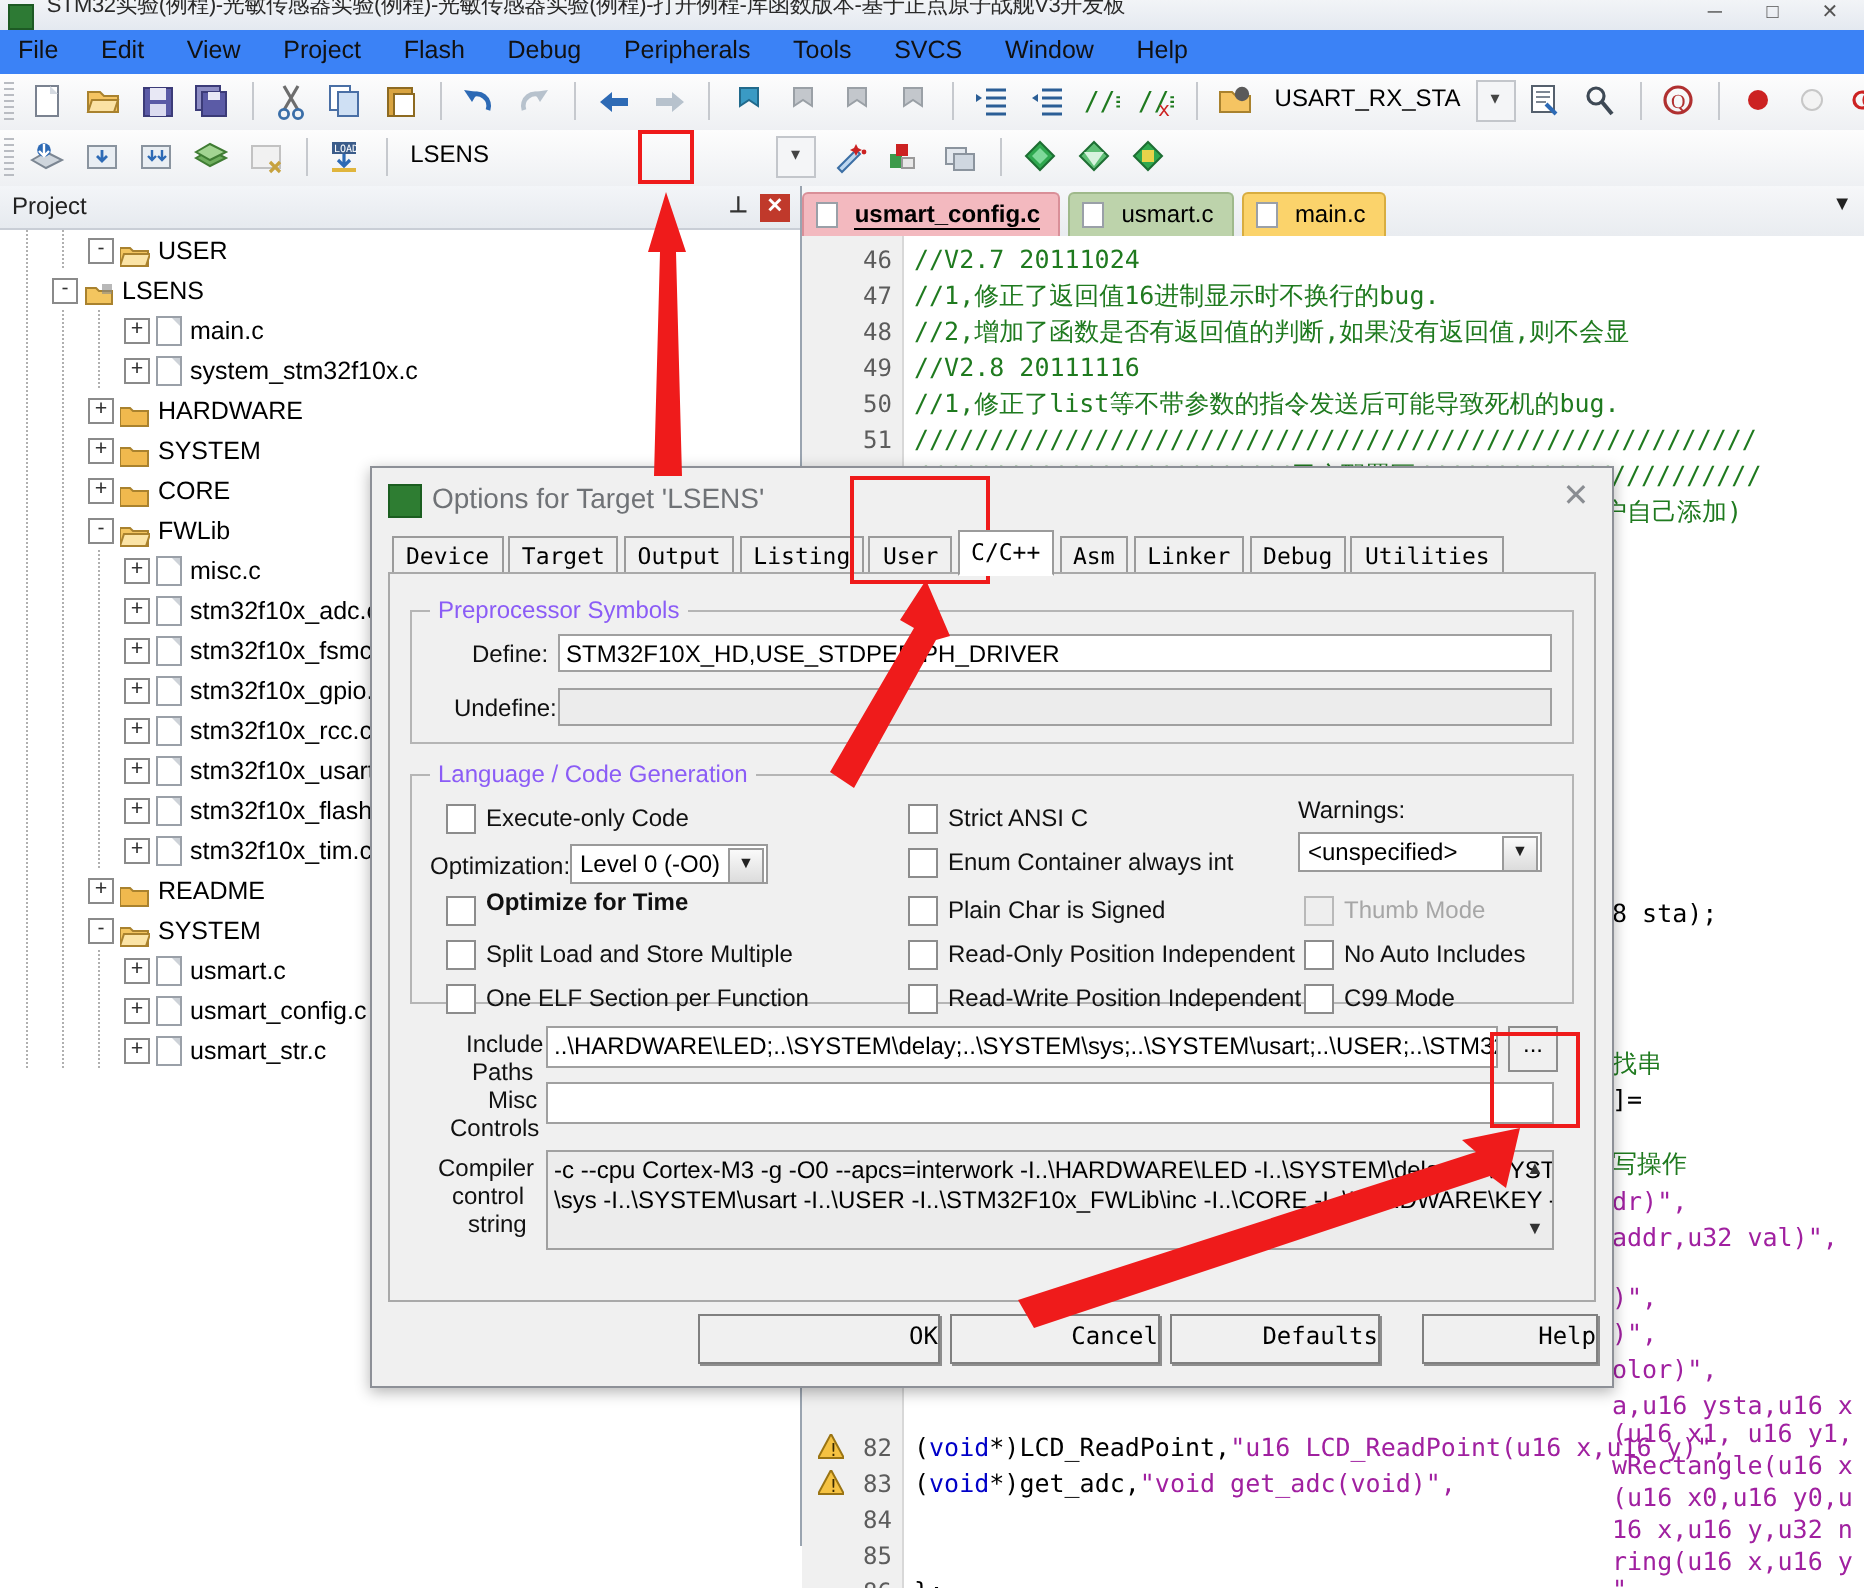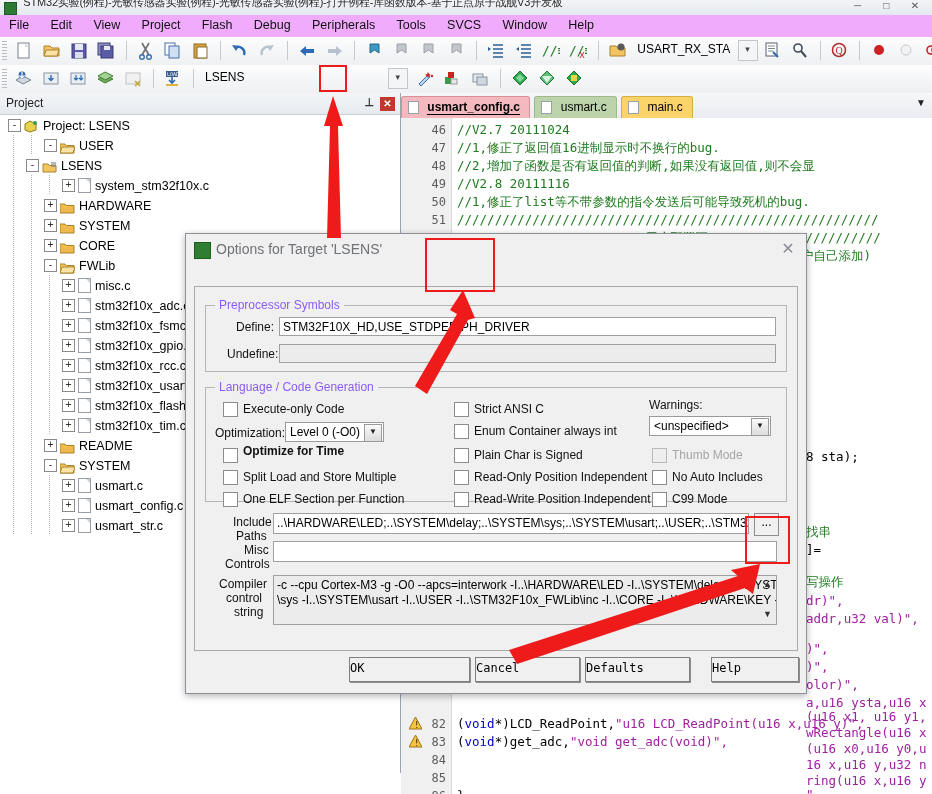--- a/index.html
+++ b/index.html
@@ -25,21 +25,21 @@
     position:relative;top:-5px;letter-spacing:-0.2px;
   }
   #titlebar .tb-btns{
     position:absolute;right:4px;top:0;font-size:10px;color:#555;
   }
   #titlebar .tb-btns span{display:inline-block;width:26px;text-align:center;}
 
   
   #menubar{
     position:absolute;left:0;top:15px;width:932px;height:22px;
-    background:#f0abfc;border-bottom:1px solid #e3e3e3;
+    background:#3b82f6;border-bottom:1px solid #e3e3e3;
   }
   #menubar .mi{
     display:inline-block;padding:3px 9px;font-size:12.5px;color:#111;
     cursor:default;
   }
 
   
   .toolbar{
     position:absolute;left:0;width:932px;height:28px;
     background:linear-gradient(#fdfdfd,#eef0f3);
@@ -153,21 +153,21 @@
   .tinput.dis{background:#ececec;}
   .cbx{position:absolute;width:13px;height:13px;border:1px solid #8c8c8c;background:#fff;}
   .cbx.dis{background:#eee;border-color:#b9b9b9;}
   .cbl{position:absolute;font-size:12px;color:#111;}
   .cbl.dis{color:#a6a6a6;}
   .sel-box{position:absolute;background:#fff;border:1px solid #9a9a9a;
     font-size:12px;line-height:18px;box-sizing:border-box;padding-left:4px;}
   .sel-box .arw{position:absolute;right:1px;top:1px;width:16px;height:16px;
     background:linear-gradient(#fafafa,#dcdcdc);border:1px solid #9a9a9a;
     text-align:center;line-height:14px;font-size:8px;color:#222;}
-  .dbtn{position:absolute;height:23px;line-height:21px;text-align:left;
+  .dbtn{position:absolute;height:23px;line-height:21px;text-align:right;
     background:#f0f0f0;border:1px solid #808080;
     font-family:"DejaVu Sans Mono","Liberation Mono",monospace;font-size:12px;
     box-shadow:1px 1px 0 #8d8d8d;}
   .scrbtn{position:absolute;right:1px;width:15px;height:14px;
     text-align:center;font-size:9px;line-height:13px;color:#333;}
   .dots{position:absolute;background:#f0f0f0;border:1px solid #8d8d8d;
     text-align:center;font-size:12px;line-height:17px;}
 
   
   .ann-rect{position:absolute;border:2px solid #ef1b1b;box-sizing:border-box;}
@@ -414,32 +414,29 @@
       </svg></span>
 </div>
 
 <div id="projpanel">
   <div id="projhdr">
     <span class="ttl">Project</span>
     <span class="pin">⊥</span>
     <span class="cls">✕</span>
   </div>
   <div id="tree">
-      <div class="tnode"><span style="display:inline-block;width:8px"></span><span class="exp">-</span><span class="ico-proj"><svg width="15" height="13">
-            <path d="M1 4 L6 1 L12 4 L12 10 L6 12 L1 10 Z" fill="#e8d24a" stroke="#8d7c18"></path>
-            <circle cx="11" cy="3" r="2" fill="#3c9a4b"></circle>
-          </svg></span><span class="tlabel">Project: LSENS</span></div>
       <div class="tnode"><span class="guide" style="left:13px"></span><span class="guide" style="left:31px"></span><span style="display:inline-block;width:44px"></span><span class="exp">-</span><span class="ico-folder"><svg width="15" height="12">
             <path d="M0 2h5l1.5 1.5H14V11H0z" fill="#f3c55f" stroke="#a9822e"></path>
             <path d="M2 5h13l-2 6H0z" fill="#fbe4a6" stroke="#a9822e"></path>
           </svg></span><span class="tlabel">USER</span></div>
       <div class="tnode"><span class="guide" style="left:13px"></span><span style="display:inline-block;width:26px"></span><span class="exp">-</span><span class="ico-folder"><svg width="15" height="12">
             <path d="M1 2h5l1.5 1.5H14V10H1z" fill="#f3c55f" stroke="#a9822e"></path>
             <rect x="9" y="0" width="5" height="5" fill="#888" opacity=".6"></rect>
           </svg></span><span class="tlabel">LSENS</span></div>
+      <div class="tnode"><span class="guide" style="left:13px"></span><span class="guide" style="left:31px"></span><span class="guide" style="left:49px"></span><span style="display:inline-block;width:62px"></span><span class="exp">+</span><span class="ico-file"></span><span class="tlabel">main.c</span></div>
       <div class="tnode"><span class="guide" style="left:13px"></span><span class="guide" style="left:31px"></span><span class="guide" style="left:49px"></span><span style="display:inline-block;width:62px"></span><span class="exp">+</span><span class="ico-file"></span><span class="tlabel">system_stm32f10x.c</span></div>
       <div class="tnode"><span class="guide" style="left:13px"></span><span class="guide" style="left:31px"></span><span style="display:inline-block;width:44px"></span><span class="exp">+</span><span class="ico-folder"><svg width="15" height="12">
             <path d="M0 2h5l1.5 1.5H14V11H0z" fill="#f0b94e" stroke="#a9822e"></path>
           </svg></span><span class="tlabel">HARDWARE</span></div>
       <div class="tnode"><span class="guide" style="left:13px"></span><span class="guide" style="left:31px"></span><span style="display:inline-block;width:44px"></span><span class="exp">+</span><span class="ico-folder"><svg width="15" height="12">
             <path d="M0 2h5l1.5 1.5H14V11H0z" fill="#f0b94e" stroke="#a9822e"></path>
           </svg></span><span class="tlabel">SYSTEM</span></div>
       <div class="tnode"><span class="guide" style="left:13px"></span><span class="guide" style="left:31px"></span><span style="display:inline-block;width:44px"></span><span class="exp">+</span><span class="ico-folder"><svg width="15" height="12">
             <path d="M0 2h5l1.5 1.5H14V11H0z" fill="#f0b94e" stroke="#a9822e"></path>
           </svg></span><span class="tlabel">CORE</span></div>
@@ -544,20 +541,32 @@
   </div>
 </div>
 
 <div id="dlg">
   <div id="dlgtitle">
     <span class="dicon"></span>
     <span class="dtxt">Options for Target 'LSENS'</span>
     <span class="dclose">✕</span>
   </div>
 
+  <div id="dtabs">
+    <span class="dtab">Device</span>
+    <span class="dtab">Target</span>
+    <span class="dtab">Output</span>
+    <span class="dtab">Listing</span>
+    <span class="dtab">User</span>
+    <span class="dtab active">C/C++</span>
+    <span class="dtab">Asm</span>
+    <span class="dtab">Linker</span>
+    <span class="dtab">Debug</span>
+    <span class="dtab">Utilities</span>
+  </div>
 
   <div id="dbody">
 
     <div class="gbox" style="left:10px;top:18px;right:10px;height:65px;">
       <span class="legend">Preprocessor Symbols</span>
       <span class="lbl" style="left:30px;top:14px;">Define:</span>
       <span class="tinput" style="left:73px;top:11px;right:10px;height:19px;">STM32F10X_HD,USE_STDPERIPH_DRIVER</span>
       <span class="lbl" style="left:21px;top:41px;">Undefine:</span>
       <span class="tinput dis" style="left:73px;top:38px;right:10px;height:19px;"></span>
     </div>

